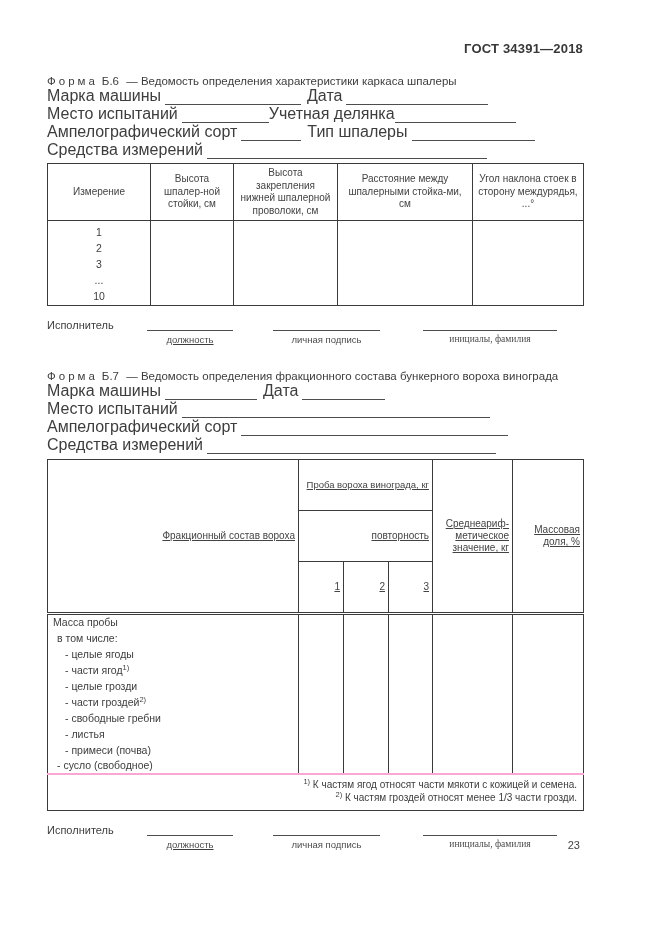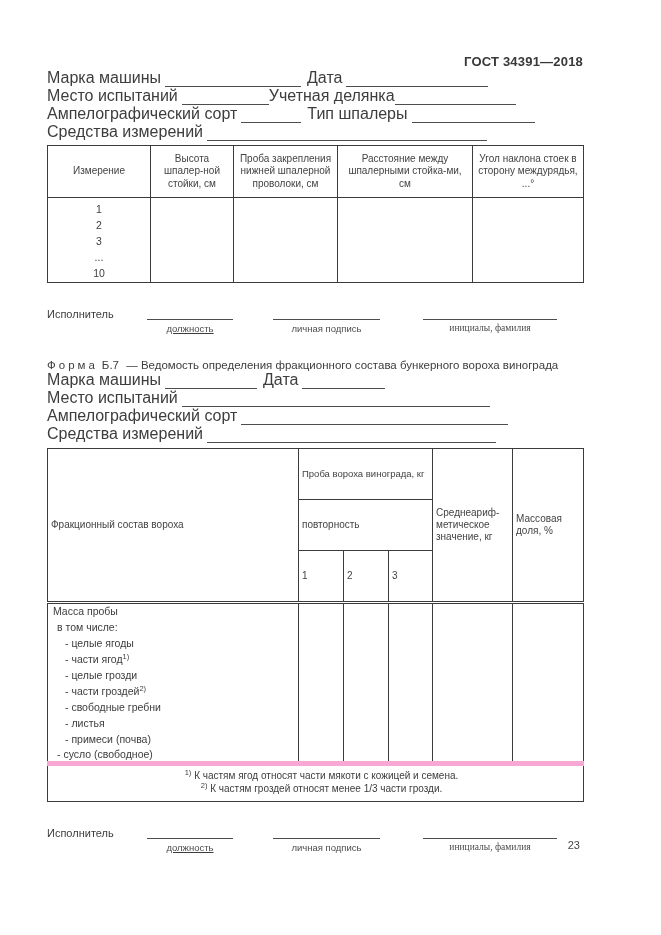--- a/index.html
+++ b/index.html
@@ -9,21 +9,21 @@
     width: 661px;
     height: 935px;
     background: #ffffff;
     font-family: "Liberation Sans", sans-serif;
     color: #3d3d3d;
     overflow: hidden;
   }
   .content {
     position: absolute;
     left: 47px;
-    top: 54px;
+    top: 41px;
     width: 536px;
   }
   .doc-number {
     text-align: right;
     font-weight: bold;
     font-size: 13px;
     letter-spacing: 0.2px;
     color: #383838;
   }
   .form-heading { margin-top: 19px; font-size: 11.5px; }
@@ -73,77 +73,82 @@
   .t1 .sum-row td { font-size: 10.5px; height: 21px; padding: 2px 4px; }
   .t1 .mean-row td, .t1 .maxdev-row td {
     font-size: 10px;
     line-height: 11.5px;
     padding: 2px 3px;
     height: 25px;
   }
   .label-cell { text-align: left; }
   .dash-cell { text-align: center; font-size: 10.5px; }
 
-  .sig { display: flex; align-items: flex-start; margin-top: 24px; font-size: 11px; }
+  .sig { display: flex; align-items: flex-start; margin-top: 12px; font-size: 11px; }
   .sig-label { width: 100px; padding-top: 1px; }
   .sig-col { display: flex; flex-direction: column; align-items: center; }
   .sig-col .line { border-bottom: 1px solid #4d4d4d; height: 13px; width: 100%; }
   .sig-col .cap { font-size: 9.5px; margin-top: 3px; color: #4c4c4c; white-space: nowrap; }
   .sig-col1 { width: 86px; margin-right: 40px; text-decoration: underline; }
   .sig-col2 { width: 107px; margin-right: 43px; }
   .sig-col3 { width: 134px; font-family: Liberation Serif, serif; }
 
   .section-b7 { margin-top: 25px; }
 
   .t2 { margin-top: 5px; }
   .t2 th {
     font-size: 10px;
     line-height: 12px;
-    text-align: left;
+    text-align: right;
     padding: 19px 3px;
     color: #434343;
+    text-decoration: underline;
   }
   .t2 .proba-cell { font-size: 9.5px; white-space: nowrap; height: 24px; }
   .t2 .povt-row th { height: 25px; }
   .t2 .repnum-row th { height: 20px; }
   .dbl-bottom { border-bottom: 3px double #3b3b3b !important; }
   .t2 tbody td.body-cell {
     border-top: none;
     border-bottom: none;
     font-size: 10.5px;
     height: 16px;
     padding: 1px 2px;
   }
-  .t2 tr.last-body td { border-bottom: 5px solid #f9a8d4; }
+  .t2 tr.last-body td { border-bottom: 2px solid #f9a8d4; }
   .ind0 { padding-left: 5px !important; }
   .ind1 { padding-left: 9px !important; }
   .ind2 { padding-left: 17px !important; }
   .t2 sup, .footnote-cell sup { font-size: 7.5px; line-height: 0; }
   .footnote-cell {
     font-size: 10px;
     line-height: 13.5px;
     padding: 3px 6px 5px 18px !important;
-    text-align: center;
+    text-align: right;
   }
   .page-number {
     position: absolute;
     top: 839px;
     right: 81px;
     font-size: 11px;
     color: #454545;
   }
 </style>
 </head>
 <body>
 
 <div class="page">
   <div class="content">
 
     <div class="doc-number">ГОСТ 34391—2018</div>
 
+    <div class="form-heading">
+      <span class="spaced">Форма</span><span class="code">Б.6</span>
+      <span>— Ведомость определения характеристики каркаса шпалеры</span>
+    </div>
 
     <div class="fline">
       <span>Марка машины</span>
       <span class="blank ml4" style="width:136px"></span>
       <span class="ml6">Дата</span>
       <span class="blank ml4" style="width:142px"></span>
     </div>
     <div class="fline">
       <span>Место испытаний</span>
       <span class="blank ml4" style="width:87px"></span>
@@ -166,21 +171,21 @@
         <col style="width:103px">
           <col style="width:83px">
           <col style="width:104px">
           <col style="width:135px">
           <col style="width:111px">
       </colgroup>
       <thead>
         <tr class="hdr-dbl">
           <th>Измерение</th>
           <th>Высота шпалер-ной стойки, см</th>
-          <th>Проба закрепления нижней шпалерной проволоки, см</th>
+          <th>Высота закрепления нижней шпалерной проволоки, см</th>
           <th class="pad-wide">Расстояние между шпалерными стойка-ми, см</th>
           <th>Угол наклона стоек в сторону междурядья, ...°</th>
         </tr>
       </thead>
       <tbody>
         <tr class="nums-row">
           <td class="numcol">
             <div>1</div>
             <div>2</div>
             <div>3</div>

